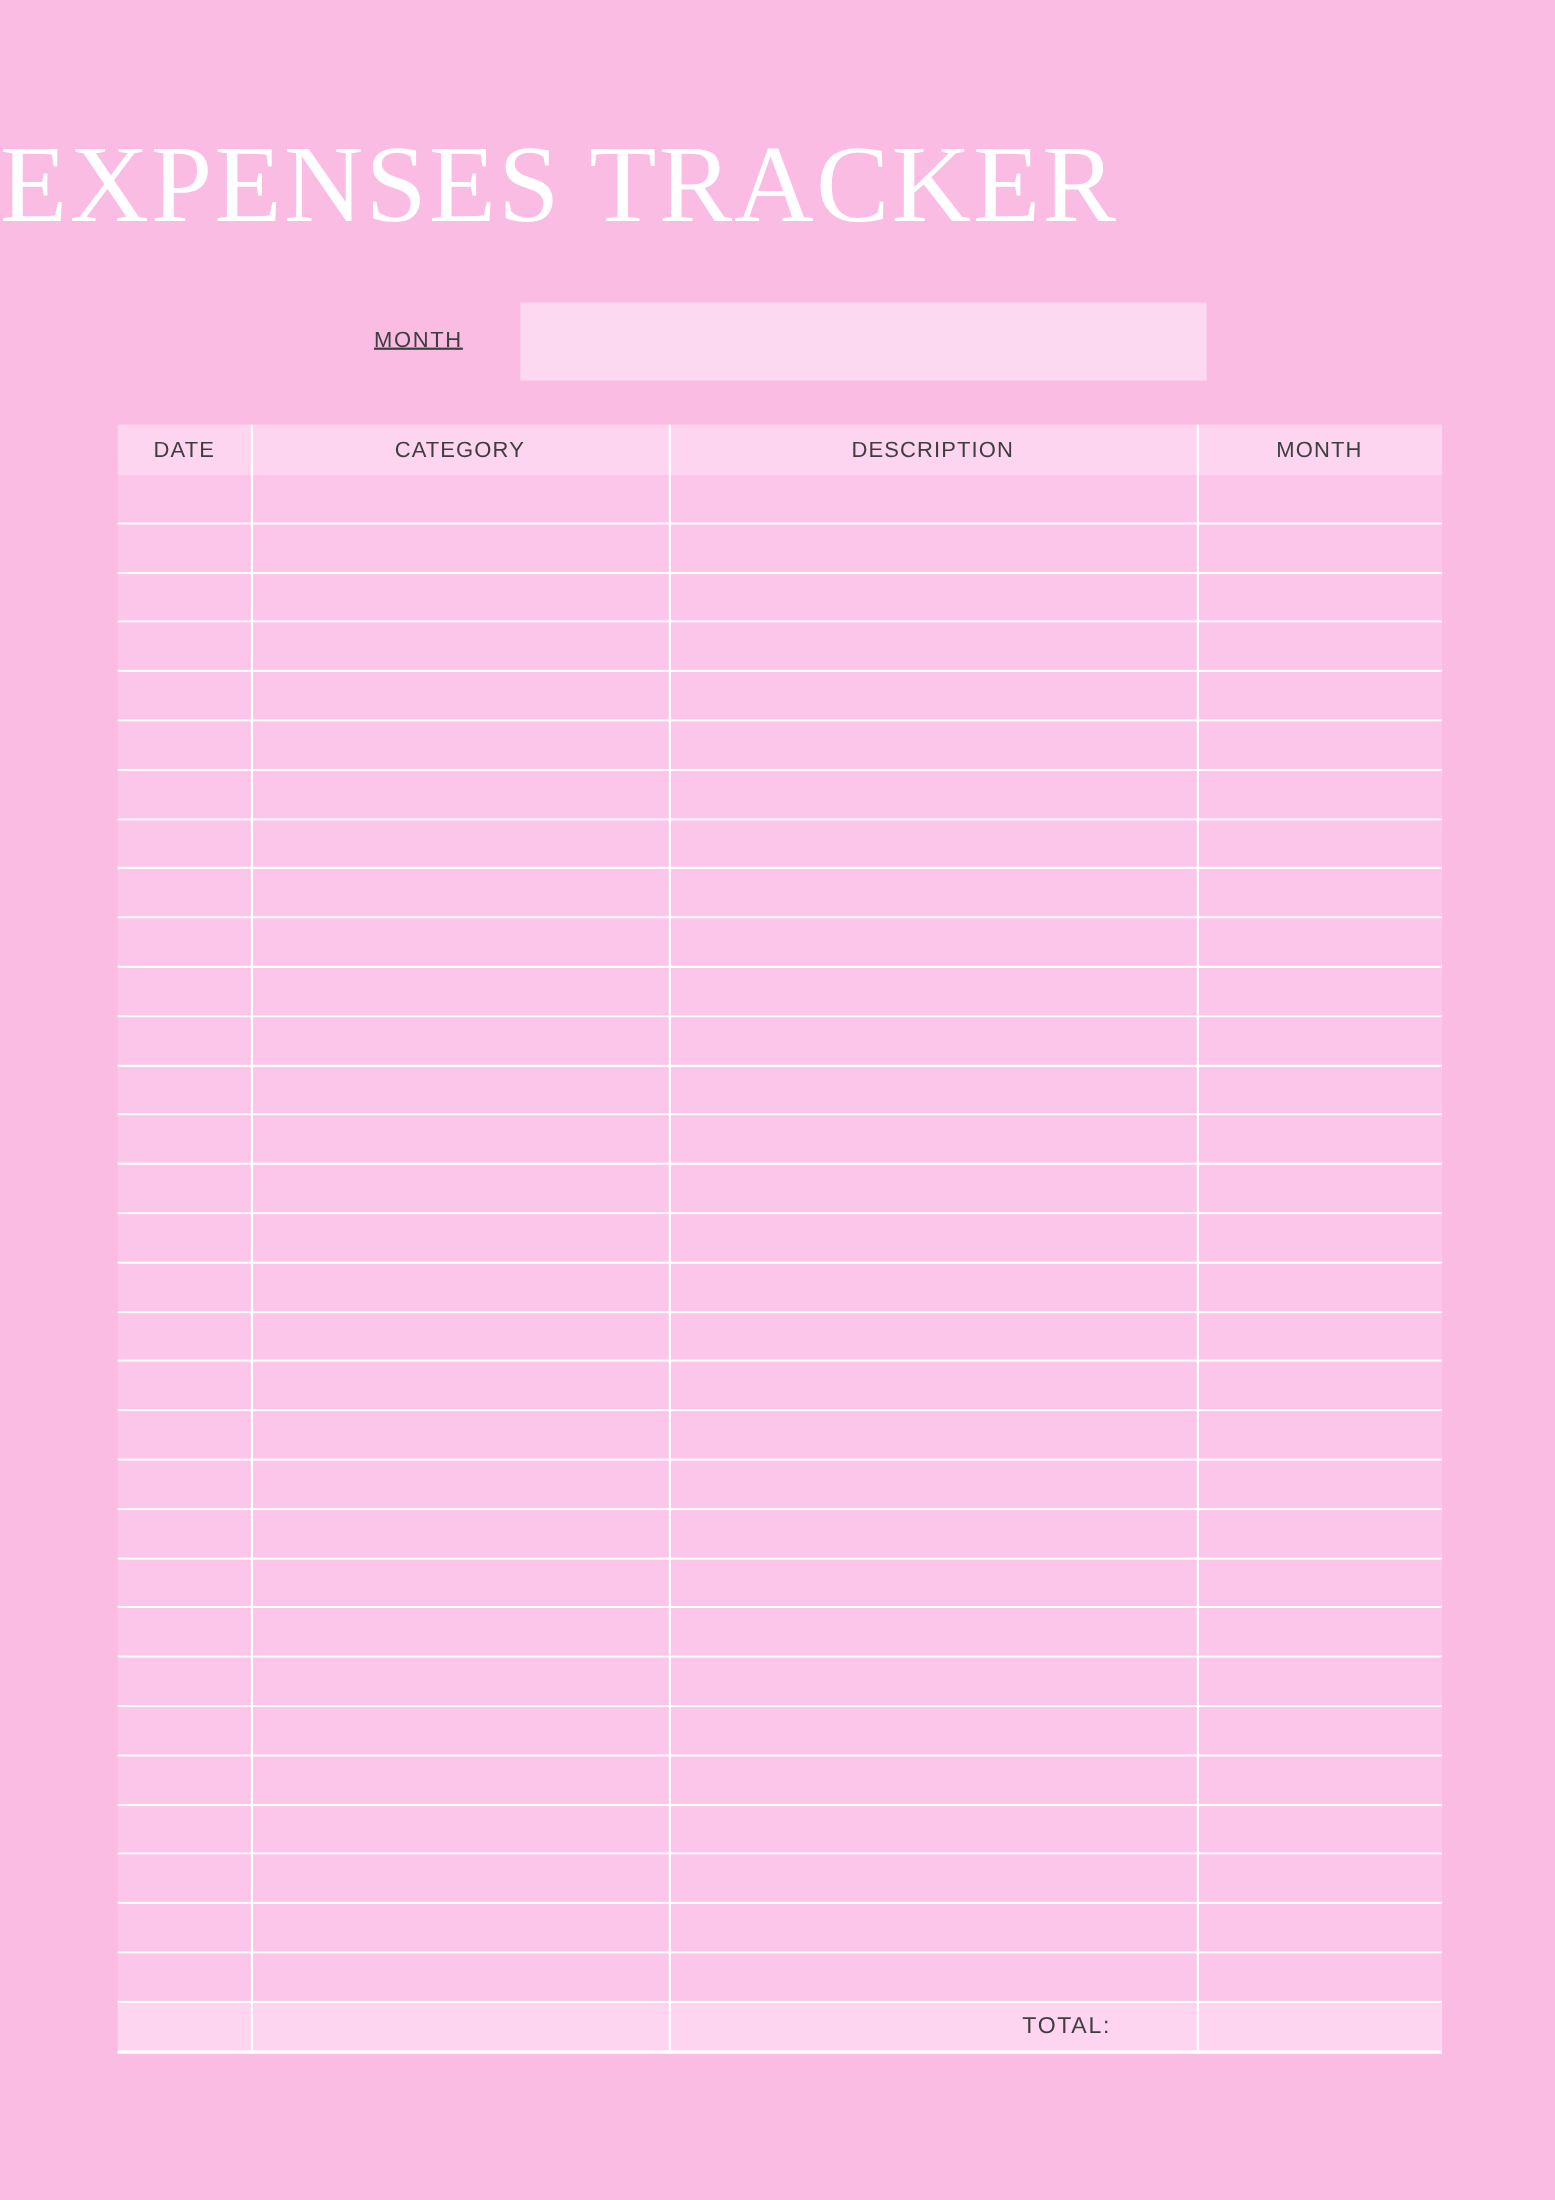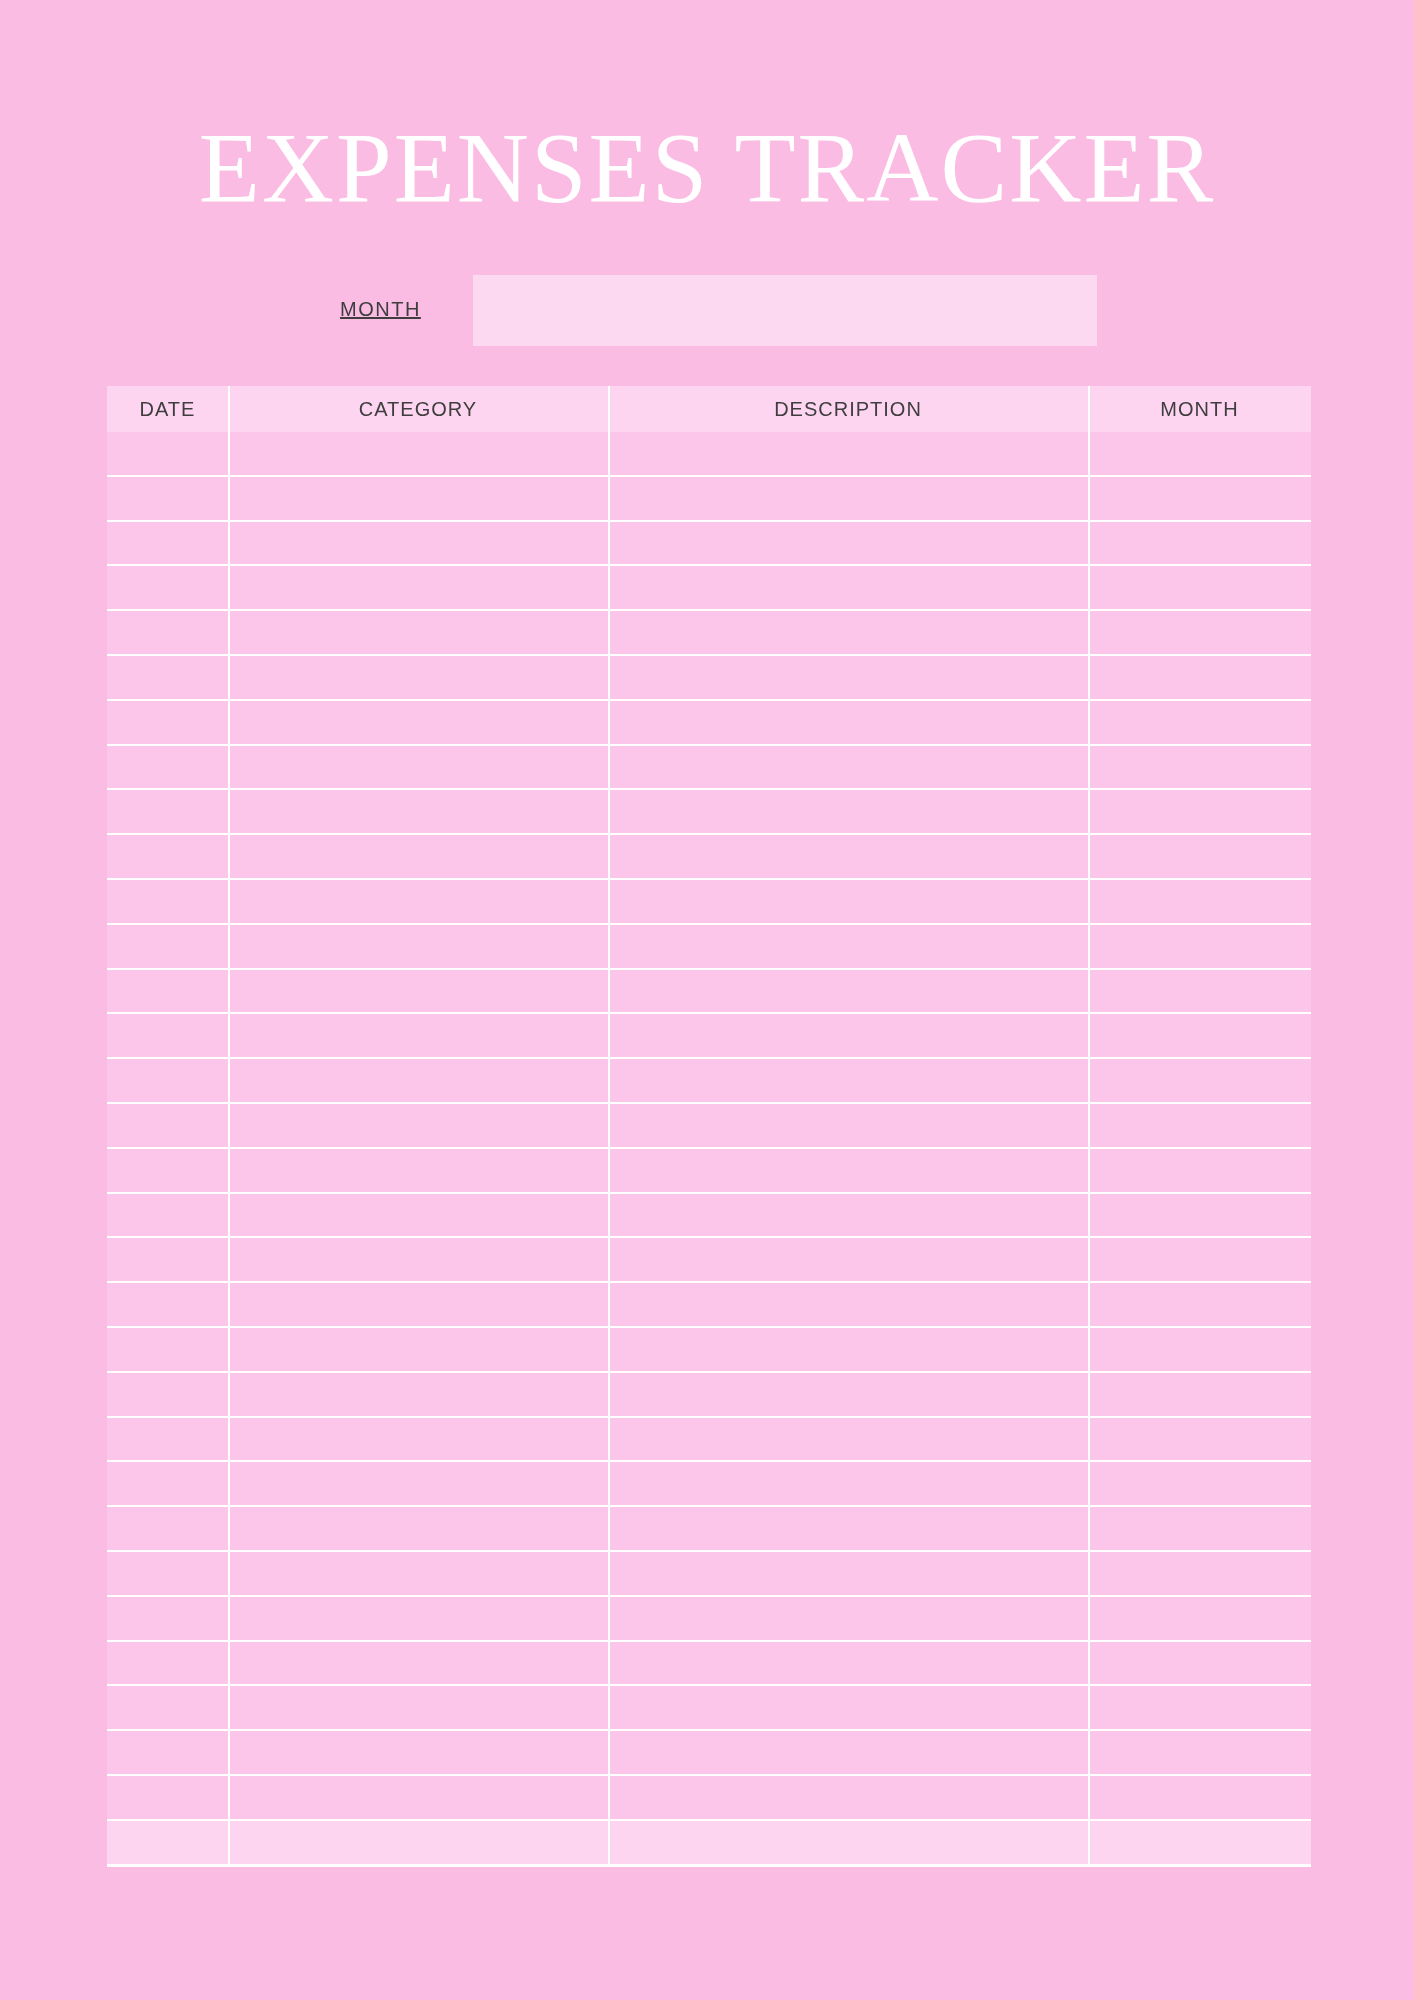--- a/index.html
+++ b/index.html
@@ -17,21 +17,21 @@
     position: relative;
     background: var(--background);
     font-family: "Liberation Sans", sans-serif;
     overflow: hidden;
   }
   .page-title {
     position: absolute;
     top: 118px;
     left: 0;
     width: 1414px;
-    text-align: center;
+    text-align: left;
     font-family: "Liberation Serif", serif;
     font-weight: 400;
     font-size: 100px;
     line-height: 1;
     letter-spacing: 2px;
     color: var(--title_text);
     white-space: nowrap;
   }
   .month-label {
     position: absolute;
@@ -312,19 +312,20 @@
       </div>
       <div class="trow">
         <div class="tcell"></div>
         <div class="tcell"></div>
         <div class="tcell"></div>
         <div class="tcell"></div>
       </div>
     </div>
 
   <div class="total-row">
+    <div class="total-label-cell">TOTAL:</div>
     <div class="total-amount-cell"></div>
   </div>
 
   <div class="vline vline-1"></div>
   <div class="vline vline-2"></div>
   <div class="vline vline-3"></div>
 </div>
 
 </body></html>

